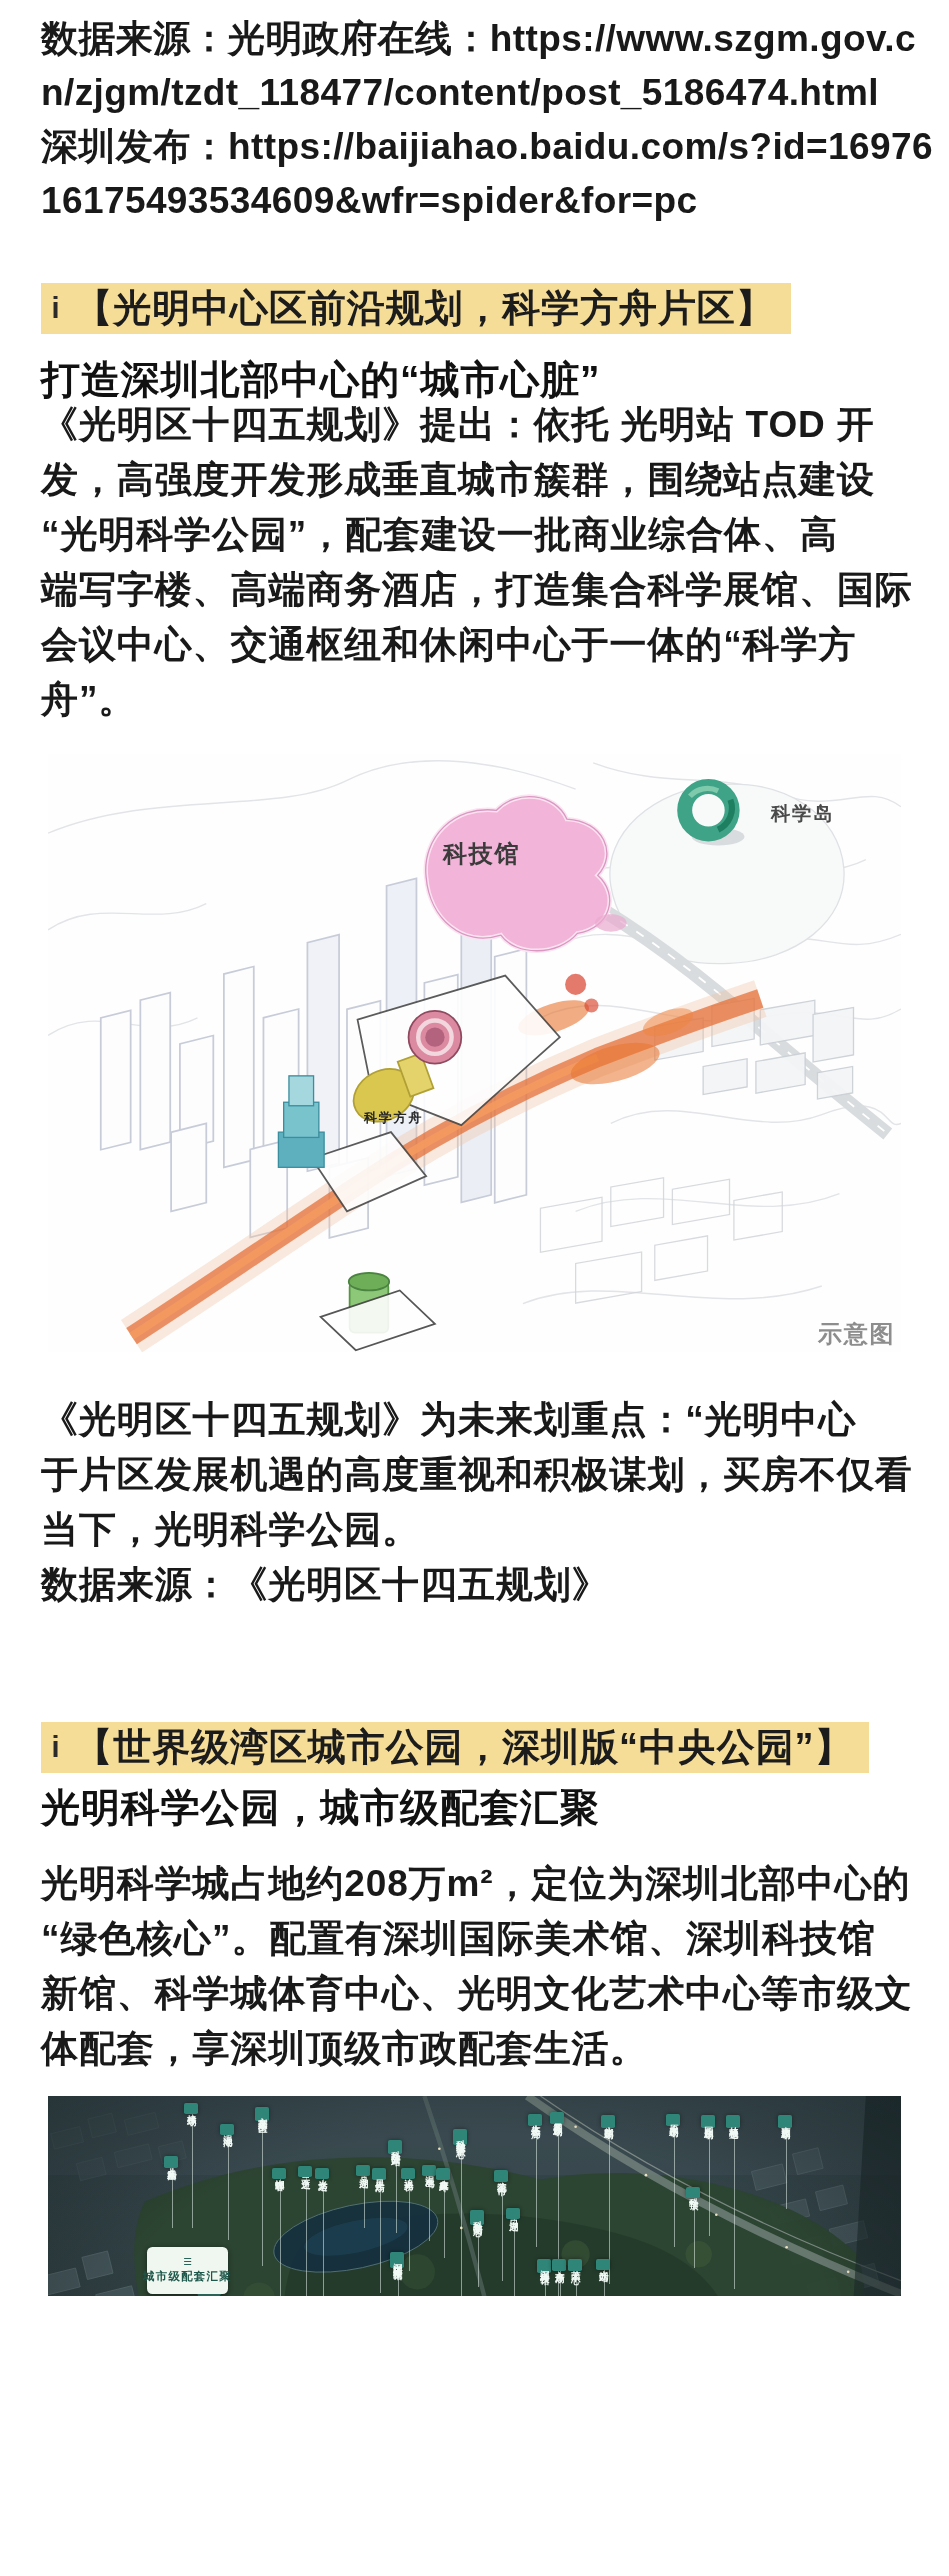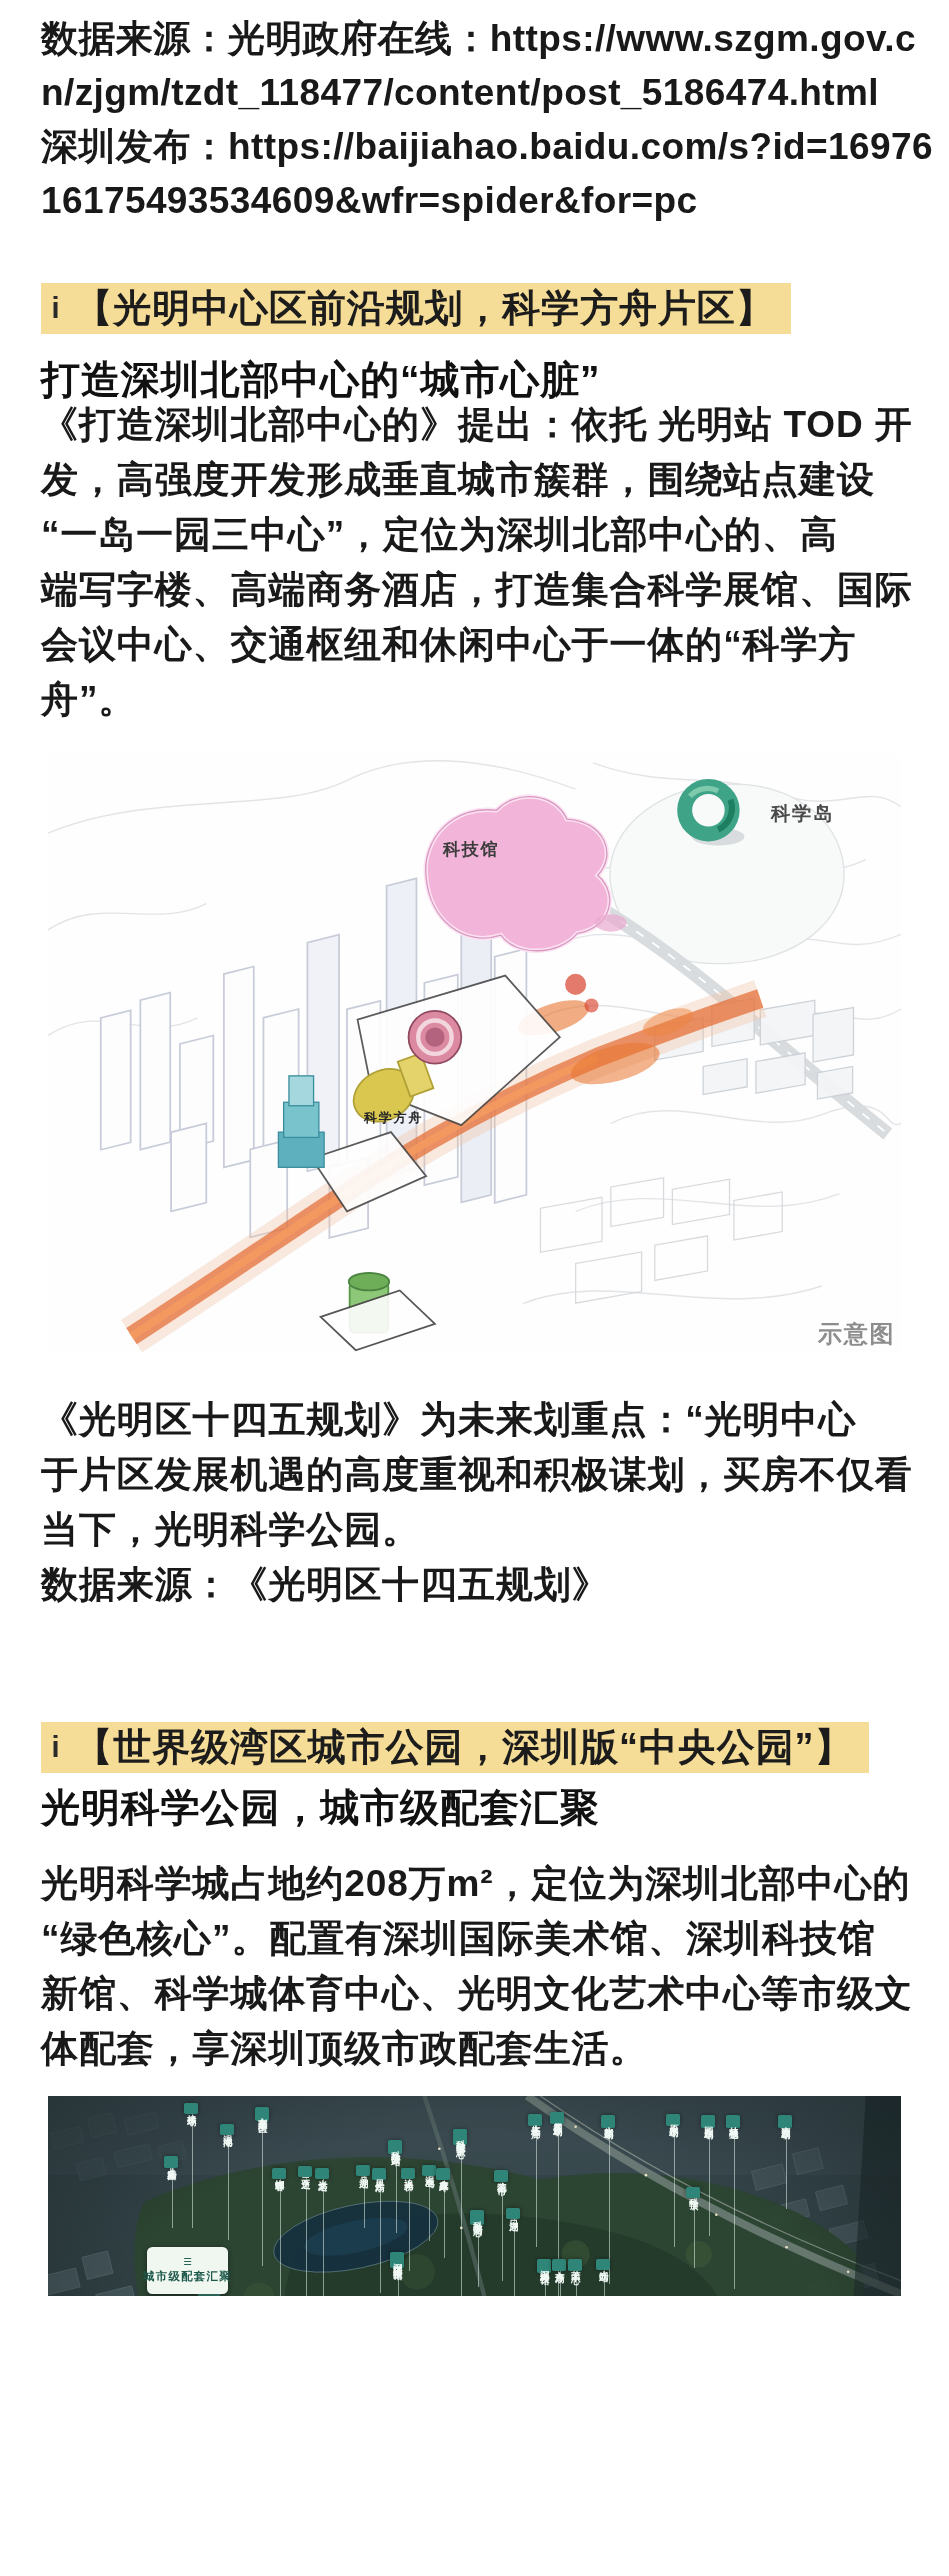--- a/index.html
+++ b/index.html
@@ -69,23 +69,23 @@
     </div>
 
   <div class="hl-header hl-header1">
     <span class="hl-i">i</span>
     <span>【光明中心区前沿规划，科学方舟片区】</span>
   </div>
 
   <div class="subtitle subtitle1">打造深圳北部中心的“城市心脏”</div>
 
   <div class="tblock para para1">
-      <div class="tl">《打造深圳北部中心的》提出：依托 光明站 TOD 开</div>
+      <div class="tl">《光明区十四五规划》提出：依托 光明站 TOD 开</div>
       <div class="tl">发，高强度开发形成垂直城市簇群，围绕站点建设</div>
-      <div class="tl">“一岛一园三中心”，定位为深圳北部中心的、高</div>
+      <div class="tl">“光明科学公园”，配套建设一批商业综合体、高</div>
       <div class="tl">端写字楼、高端商务酒店，打造集合科学展馆、国际</div>
       <div class="tl">会议中心、交通枢纽和休闲中心于一体的“科学方</div>
       <div class="tl">舟”。</div>
     </div>
 
   <div class="img1">
     <svg width="853" height="598" viewBox="0 0 970 680">
 
       <g fill="none" stroke="#e2e4e7" stroke-width="1.6">
         <path d="M0,90 C120,40 260,70 340,30 S520,10 600,40"></path>
@@ -187,21 +187,21 @@
       </g>
 
       <g>
         <ellipse cx="762" cy="94" rx="30" ry="10" fill="#B9BFC6" opacity="0.5"></ellipse>
         <circle cx="751" cy="64" r="27" fill="none" stroke="#3FA487" stroke-width="17"></circle>
         <path d="M762,86 A27,27 0 0,0 776,52" fill="none" stroke="#1E7E60" stroke-width="7"></path>
         <path d="M730,48 A27,27 0 0,1 762,42" fill="none" stroke="#7FC9AC" stroke-width="6"></path>
       </g>
     </svg>
 
-  <span class="img1-label" style="left: 395px; top: 84px; font-size: 17px; color: rgb(59, 59, 59);">科技馆</span>
+  <span class="img1-label" style="left: 395px; top: 84px; font-size: 24px; color: rgb(59, 59, 59);">科技馆</span>
       <span class="img1-label" style="left: 723px; top: 46px; font-size: 19.3px; color: rgb(74, 74, 74);">科学岛</span>
       <span class="img1-label" style="left: 316px; top: 355px; font-size: 13px; color: rgb(38, 38, 38);">科学方舟</span>
       <span class="img1-label" style="left: 770px; top: 564px; font-size: 24px; color: rgb(141, 141, 141);">示意图</span>
     </div>
 
   <div class="tblock para para2">
       <div class="tl">《光明区十四五规划》为未来划重点：“光明中心</div>
       <div class="tl">于片区发展机遇的高度重视和积极谋划，买房不仅看</div>
       <div class="tl">当下，光明科学公园。</div>
       <div class="tl">数据来源：《光明区十四五规划》</div>

